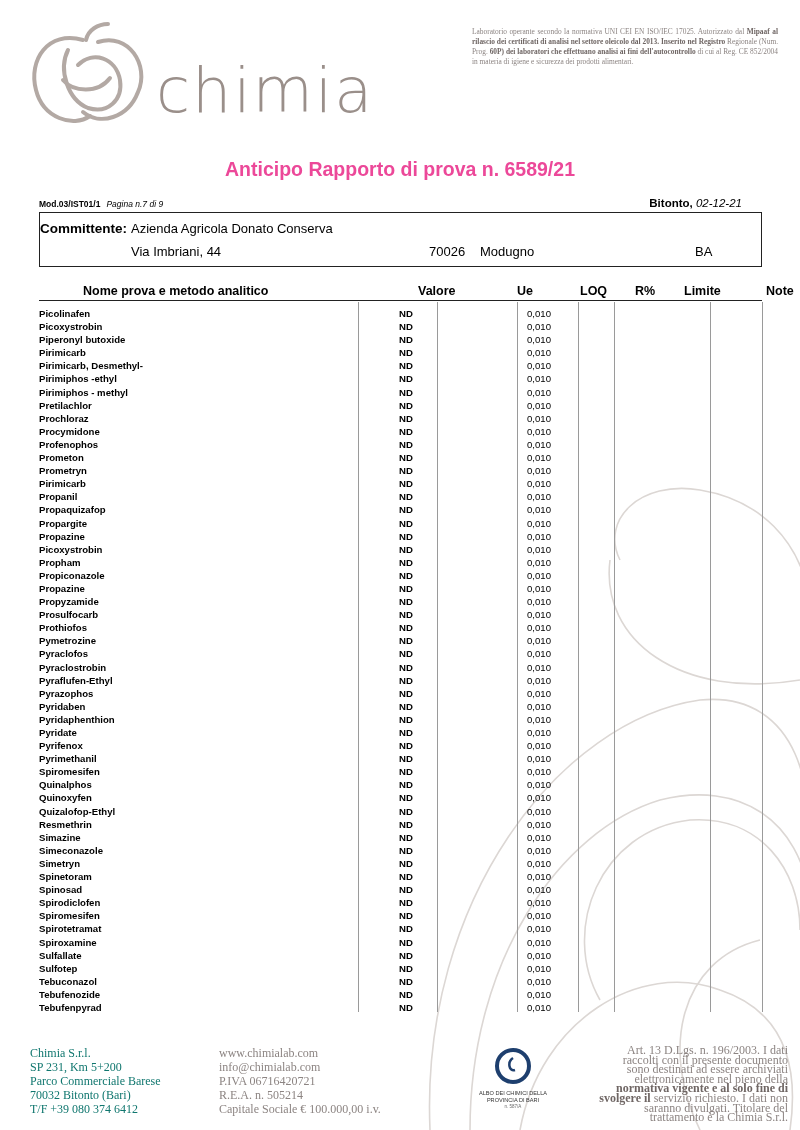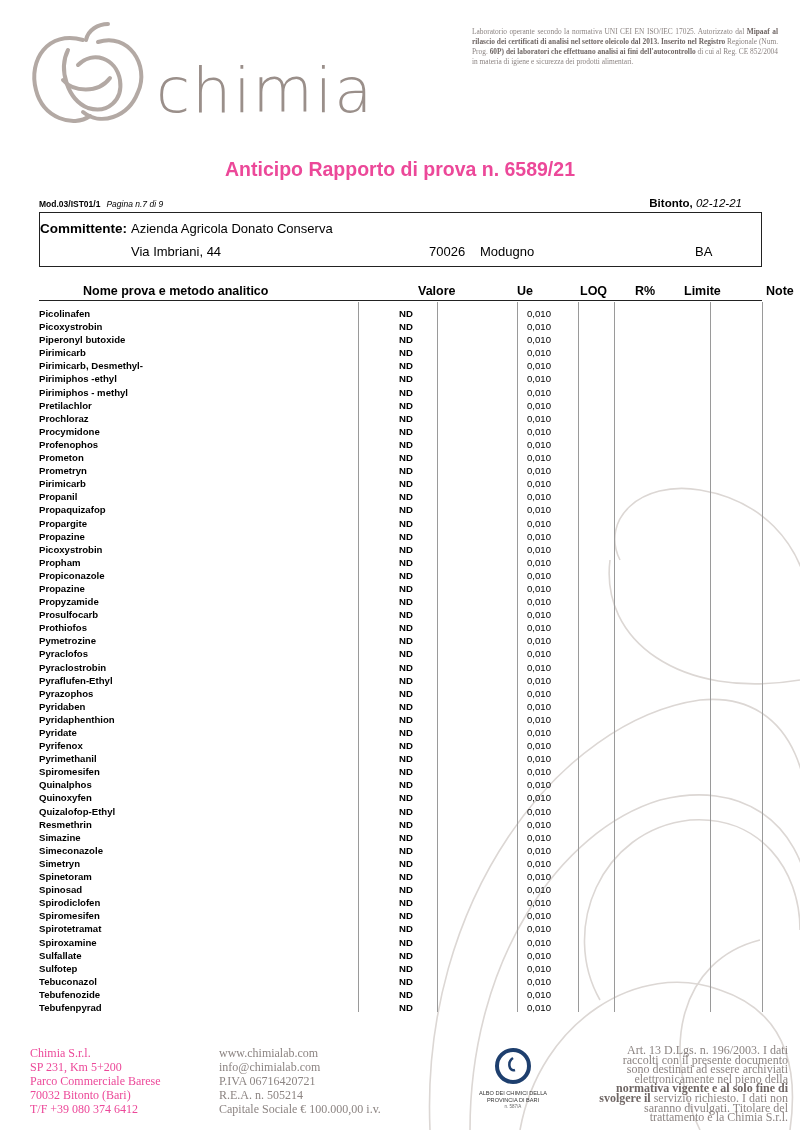--- a/index.html
+++ b/index.html
@@ -35,21 +35,21 @@
   .tbl-head span { position: absolute; top: 0; padding-left: 44px; }
 
   .tbl-lines { position: absolute; top: 302px; height: 710px; width: 0; border-left: 1px solid #9a9a9a; }
 
   .rows { position: absolute; left: 39px; top: 308px; width: 723px; }
   .row { position: relative; height: 13.1px; font-size: 9.6px; }
   .row .nm { position: absolute; left: 0; top: 0; font-weight: bold; }
   .row .val { position: absolute; left: 352px; top: 0; width: 30px; text-align: center; font-weight: bold; }
   .row .loq { position: absolute; left: 480px; top: 0; width: 40px; text-align: center; }
 
-  .footer-left { position: absolute; left: 30px; top: 1046px; font-family: "Liberation Serif", serif; font-size: 12px; line-height: 14px; color: #ec4899; }
+  .footer-left { position: absolute; left: 30px; top: 1046px; font-family: "Liberation Serif", serif; font-size: 12px; line-height: 14px; color: #0f766e; }
   .footer-mid { position: absolute; left: 219px; top: 1046px; font-family: "Liberation Serif", serif; font-size: 12px; line-height: 14px; color: #8c8482; }
   .footer-seal { position: absolute; left: 468px; top: 1046px; width: 90px; text-align: center; }
   .seal-text { font-size: 5.6px; line-height: 7px; color: #333; }
   .seal-sub { font-size: 4.5px; color: #666; }
   .footer-privacy { position: absolute; left: 598px; top: 1046px; width: 190px; font-family: "Liberation Serif", serif; font-size: 12px; line-height: 9.6px; color: #8c8482; text-align: right; }
   .footer-privacy b { color: #6f6664; }
 </style>
 </head>
 <body>
 

